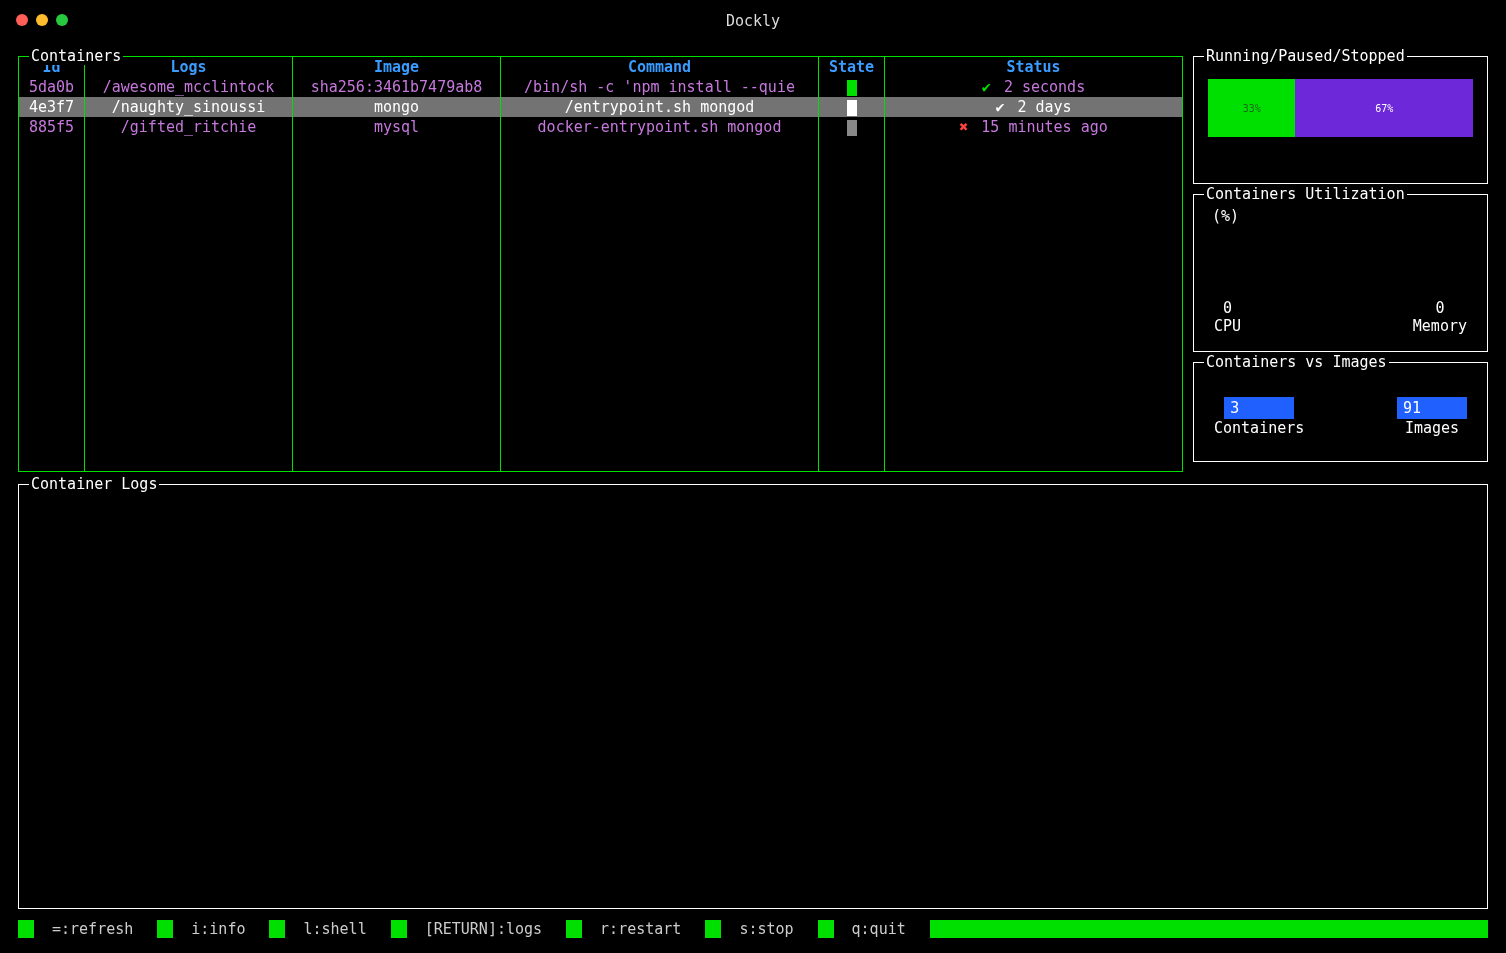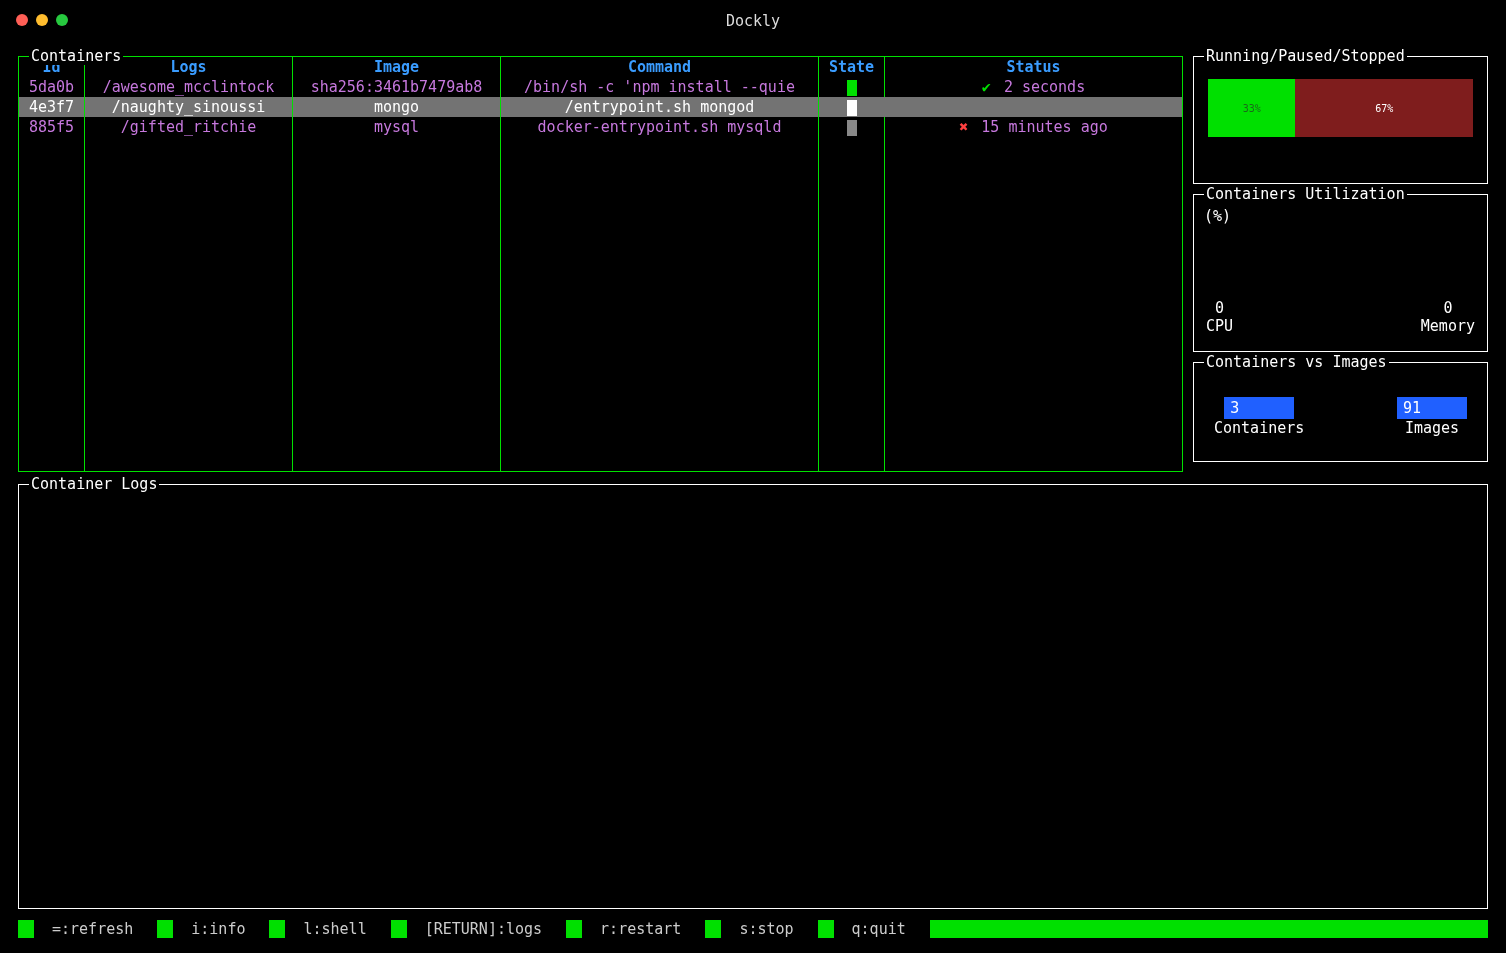--- a/index.html
+++ b/index.html
@@ -142,23 +142,23 @@
       height: 58px;
       width: 100%;
     }
     .rps-seg {
       display: flex;
       align-items: center;
       justify-content: center;
       font-size: 10px;
     }
     .rps-seg.green { background: #00e000; color: #1a6a1a; }
-    .rps-seg.red   { background: #7f1d1d; color: #fff; }
-    
-    .util-panel { height: 158px; padding: 8px 10px 4px; }
+    .rps-seg.red   { background: #6d28d9; color: #fff; }
+    
+    .util-panel { height: 158px; padding: 8px 18px 4px; }
     .util-sub   { color: #fff; margin-top: 4px; }
     .util-vals  { display: flex; justify-content: space-between; margin-top: 74px; padding: 0 2px; }
     .util-col   { text-align: center; }
     
     .cvi-panel { height: 100px; padding: 8px 10px 4px; position: relative; }
     .cvi-row   { display: flex; justify-content: space-between; align-items: flex-end; margin-top: 26px; padding: 0 10px; }
     .cvi-col   { text-align: center; }
     .cvi-bar   { background: #2060ff; padding: 2px 6px; display: inline-block; min-width: 70px; text-align: left; }
     
     
@@ -226,26 +226,27 @@
               <div class="col col-cmd">/bin/sh -c 'npm install --quie</div>
               <div class="col col-state"><span class="state-block state-running"></span></div>
               <div class="col col-status"><span class="check">✔</span> 2 seconds</div>
             </div>
             <div class="body-row selected">
               <div class="col col-id">4e3f7</div>
               <div class="col col-name">/naughty_sinoussi</div>
               <div class="col col-image">mongo</div>
               <div class="col col-cmd">/entrypoint.sh mongod</div>
               <div class="col col-state"><span class="state-block state-white"></span></div>
+              <div class="col col-status"><span class="check">✔</span> 2 days</div>
             </div>
             <div class="body-row">
               <div class="col col-id">885f5</div>
               <div class="col col-name">/gifted_ritchie</div>
               <div class="col col-image">mysql</div>
-              <div class="col col-cmd">docker-entrypoint.sh mysqld</div>
+              <div class="col col-cmd">docker-entrypoint.sh mongod</div>
               <div class="col col-state"><span class="state-block state-stopped"></span></div>
               <div class="col col-status"><span class="cross">✖</span> 15 minutes ago</div>
             </div>
           </div>
         <div class="filler-row">
           <div class="col col-id"></div>
           <div class="col col-name"></div>
           <div class="col col-image"></div>
           <div class="col col-cmd"></div>
           <div class="col col-state"></div>

